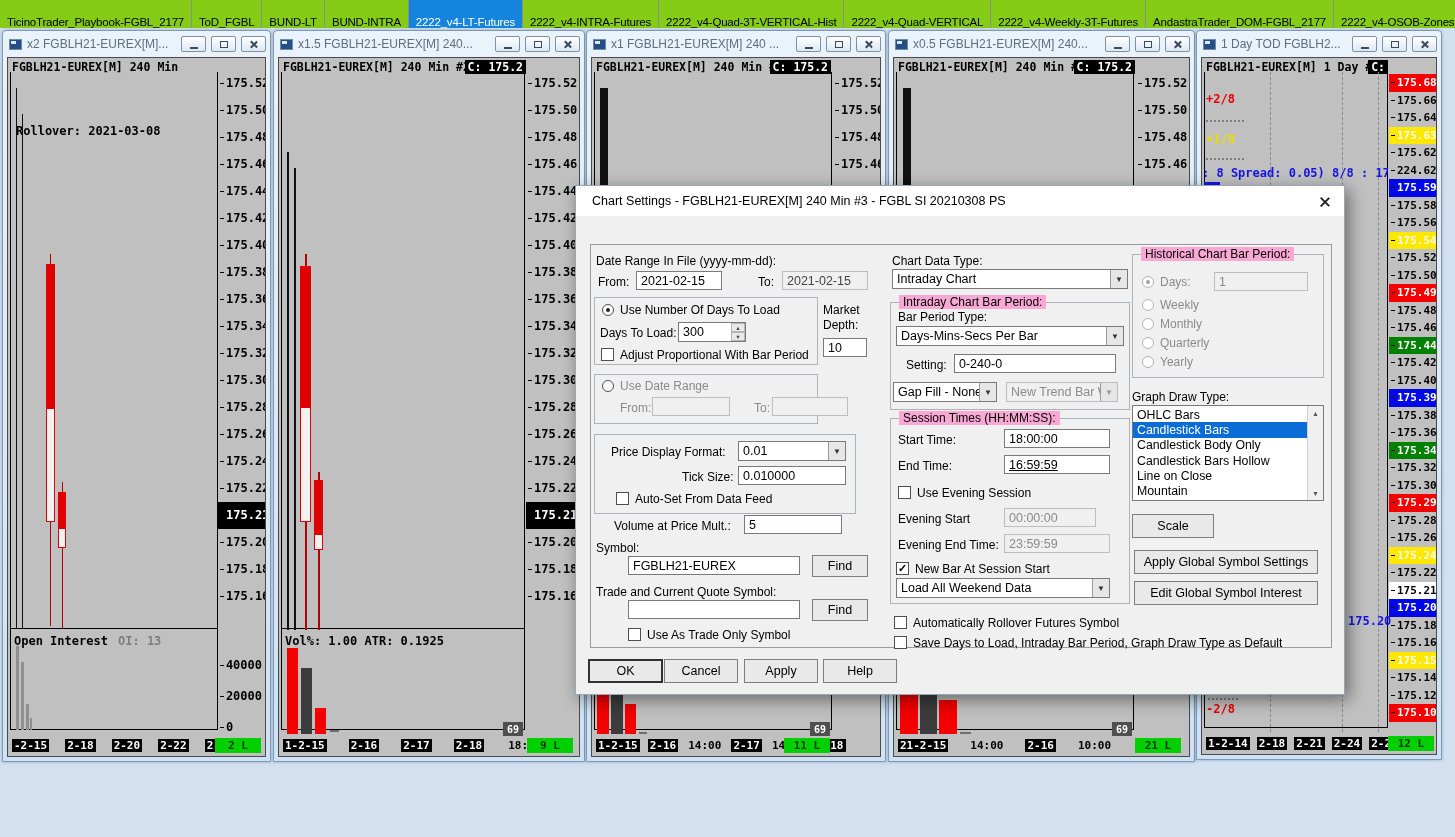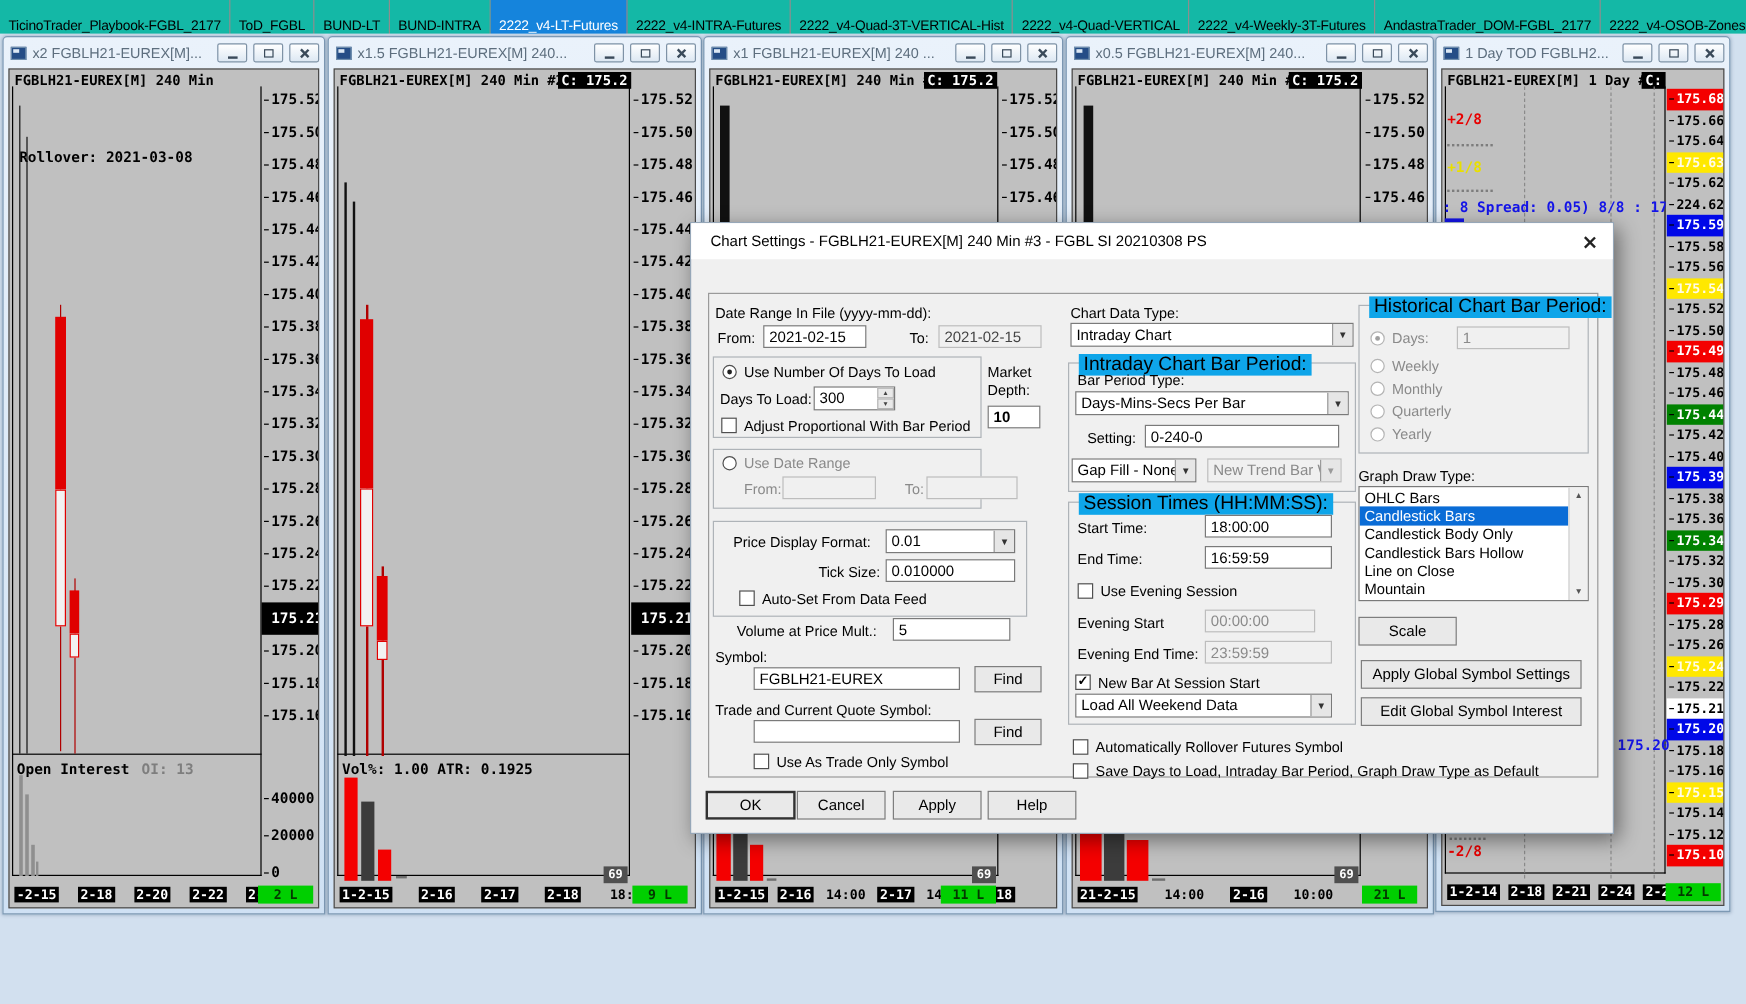--- a/index.html
+++ b/index.html
@@ -1,20 +1,20 @@
 <!DOCTYPE html>
 <html><head>
 <meta charset="utf-8">
 <style>
 *{margin:0;padding:0;box-sizing:border-box}
 html,body{width:1455px;height:837px;overflow:hidden}
 body{font-family:"Liberation Sans",sans-serif;background:#d2e0ef}
 .screen{position:relative;width:1455px;height:837px;background:#d2e0ef}
 
-.tabbar{display:flex;height:44px;background:#14b8a6;border-bottom:1px solid #a9bccd;overflow:hidden;white-space:nowrap}
+.tabbar{display:flex;height:44px;background:#84cc16;border-bottom:1px solid #a9bccd;overflow:hidden;white-space:nowrap}
 .tab{display:flex;align-items:center;padding:0 7px;font-size:11.5px;color:#000;border-right:1px solid #8e8e8e;letter-spacing:-0.2px}
 .tab.active{background:#1584dc;color:#fff}
 
 .mdi{position:absolute;left:0;top:28px;right:0;bottom:0;background:#d2e0ef}
 
 .cw{position:absolute;background:linear-gradient(#eaf2fb,#cfe1f4);border:1px solid #7d99b4;border-radius:4px 4px 0 0;box-shadow:0 0 3px rgba(40,70,100,.35)}
 .tbar{height:24px;display:flex;align-items:center;gap:5px;padding:2px 4px 0 6px}
 .wicon{width:13px;height:11px;background:#254d86;border:1px solid #6d8cab;flex:none}
 .wicon::after{content:"";display:block;width:5px;height:3px;background:#dce8f4;margin:1px 0 0 1px}
 .wtitle{flex:1;font-size:12px;color:#5d6e7e;white-space:nowrap;overflow:hidden}
@@ -58,21 +58,21 @@
 .dlg-close .g-x::before,.dlg-close .g-x::after{left:5px;height:12px;background:#222}
 .dtabs{position:absolute;left:14px;top:40px;display:flex;z-index:3;align-items:flex-end}
 .dtab{border:1px solid #919191;border-bottom:none;background:#f0f0f0;padding:2px 7px 3px;margin-right:-1px;font-size:12px;position:relative}
 .dtab.active{padding:4px 10px 5px;z-index:4;margin-bottom:-1px}
 .dpage{position:absolute;left:14px;top:58px;width:742px;height:404px;border:1px solid #9a9a9a;background:#f0f0f0}
 .dl{position:absolute;white-space:nowrap;font-size:12px}
 .dl.gray{color:#8a8a8a}
 .din{position:absolute;height:19px;border:1px solid #7a7a7a;background:#fff;font-family:"Liberation Sans",sans-serif;font-size:12.5px;padding:0 4px;color:#000}
 .din.dis{background:#f0f0f0;color:#8a8a8a;border-color:#bdbdbd}
 .grp{position:absolute;border:1px solid #aeb3b8}
-.gtitle{position:absolute;top:-8px;left:8px;background:#0ea5e9;padding:0 4px;font-size:16px;white-space:nowrap}
+.gtitle{position:absolute;top:-8px;left:8px;background:#f9a8d4;padding:0 4px;font-size:12px;white-space:nowrap}
 .radio{position:absolute;width:12px;height:12px;border:1px solid #4f4f4f;border-radius:50%;background:#fff}
 .radio.sel::after{content:"";position:absolute;left:3px;top:3px;width:4px;height:4px;border-radius:50%;background:#222}
 .radio.dis{border-color:#b4b4b4}
 .radio.dis.sel::after{background:#9f9f9f}
 .chk{position:absolute;width:13px;height:13px;border:1px solid #4f4f4f;background:#fff;font:bold 11px "Liberation Sans",sans-serif;line-height:11px;text-align:center;color:#000}
 .chk.checked::after{content:"\2713"}
 .combo{position:absolute;height:20px;border:1px solid #7a7a7a;background:#fff;font-size:12.5px;display:flex;align-items:center;padding:0 22px 0 4px;white-space:nowrap;overflow:hidden}
 .combo .arr{position:absolute;right:4px;top:5px;font-size:8px;color:#333;z-index:1}
 .combo::after{content:"";position:absolute;right:0;top:0;width:16px;height:100%;background:#e6e6e6;border-left:1px solid #9a9a9a}
 .combo.dis{background:#f0f0f0;color:#8a8a8a;border-color:#bdbdbd}
@@ -472,21 +472,21 @@
       <div class="spinbox" style="left:102px;top:136px;width:68px">
         <input class="din" readonly="" value="300" style="">
         <span class="spin">
             <span>▲</span>
             <span>▼</span>
           </span>
       </div>
       <div class="chk" style="left:25px;top:162px"></div>
       <div class="dl" style="left:44px;top:162px">Adjust Proportional With Bar Period</div>
       <div class="dl" style="left:247px;top:117px;width:64px;white-space:normal;line-height:15px">Market Depth:</div>
-      <input class="din" style="left: 247px; top: 152px; width: 44px; font-weight: bold;" readonly="" value="10">
+      <input class="din" style="left: 247px; top: 152px; width: 44px;" readonly="" value="10">
 
       <div class="grp" style="left:18px;top:188px;width:224px;height:50px"></div>
       <div class="radio" style="left:26px;top:194px"></div>
       <div class="dl gray" style="left:44px;top:193px">Use Date Range</div>
       <div class="dl gray" style="left:44px;top:215px">From:</div>
       <input class="din dis" style="left: 76px; top: 211px; width: 78px;" readonly="">
       <div class="dl gray" style="left:178px;top:215px">To:</div>
       <input class="din dis" style="left: 196px; top: 211px; width: 76px;" readonly="">
 
       <div class="grp" style="left:18px;top:248px;width:262px;height:80px"></div>
@@ -539,21 +539,21 @@
           <span>New Trend Bar W</span>
           <span class="arr">▼</span>
         </div>
 
       <div class="grp" style="left:314px;top:232px;width:240px;height:186px">
           <span class="gtitle">Session Times (HH:MM:SS):</span>
         </div>
       <div class="dl" style="left:322px;top:247px">Start Time:</div>
       <input class="din" style="left: 428px; top: 243px; width: 106px;" readonly="" value="18:00:00">
       <div class="dl" style="left:322px;top:273px">End Time:</div>
-      <input class="din" style="left: 428px; top: 269px; width: 106px;" readonly="" value="16:59:59">
+      <input class="din" style="left: 428px; top: 269px; width: 106px; text-decoration: underline;" readonly="" value="16:59:59">
       <div class="chk" style="left:322px;top:300px"></div>
       <div class="dl" style="left:341px;top:300px">Use Evening Session</div>
       <div class="dl" style="left:322px;top:326px">Evening Start</div>
       <input class="din dis" style="left: 428px; top: 322px; width: 92px;" readonly="" value="00:00:00">
       <div class="dl" style="left:322px;top:352px">Evening End Time:</div>
       <input class="din dis" style="left: 428px; top: 348px; width: 106px;" readonly="" value="23:59:59">
       <div class="chk checked" style="left:320px;top:376px"></div>
       <div class="dl" style="left:339px;top:376px">New Bar At Session Start</div>
       <div class="combo" style="left:320px;top:392px;width:214px">
           <span>Load All Weekend Data</span>

